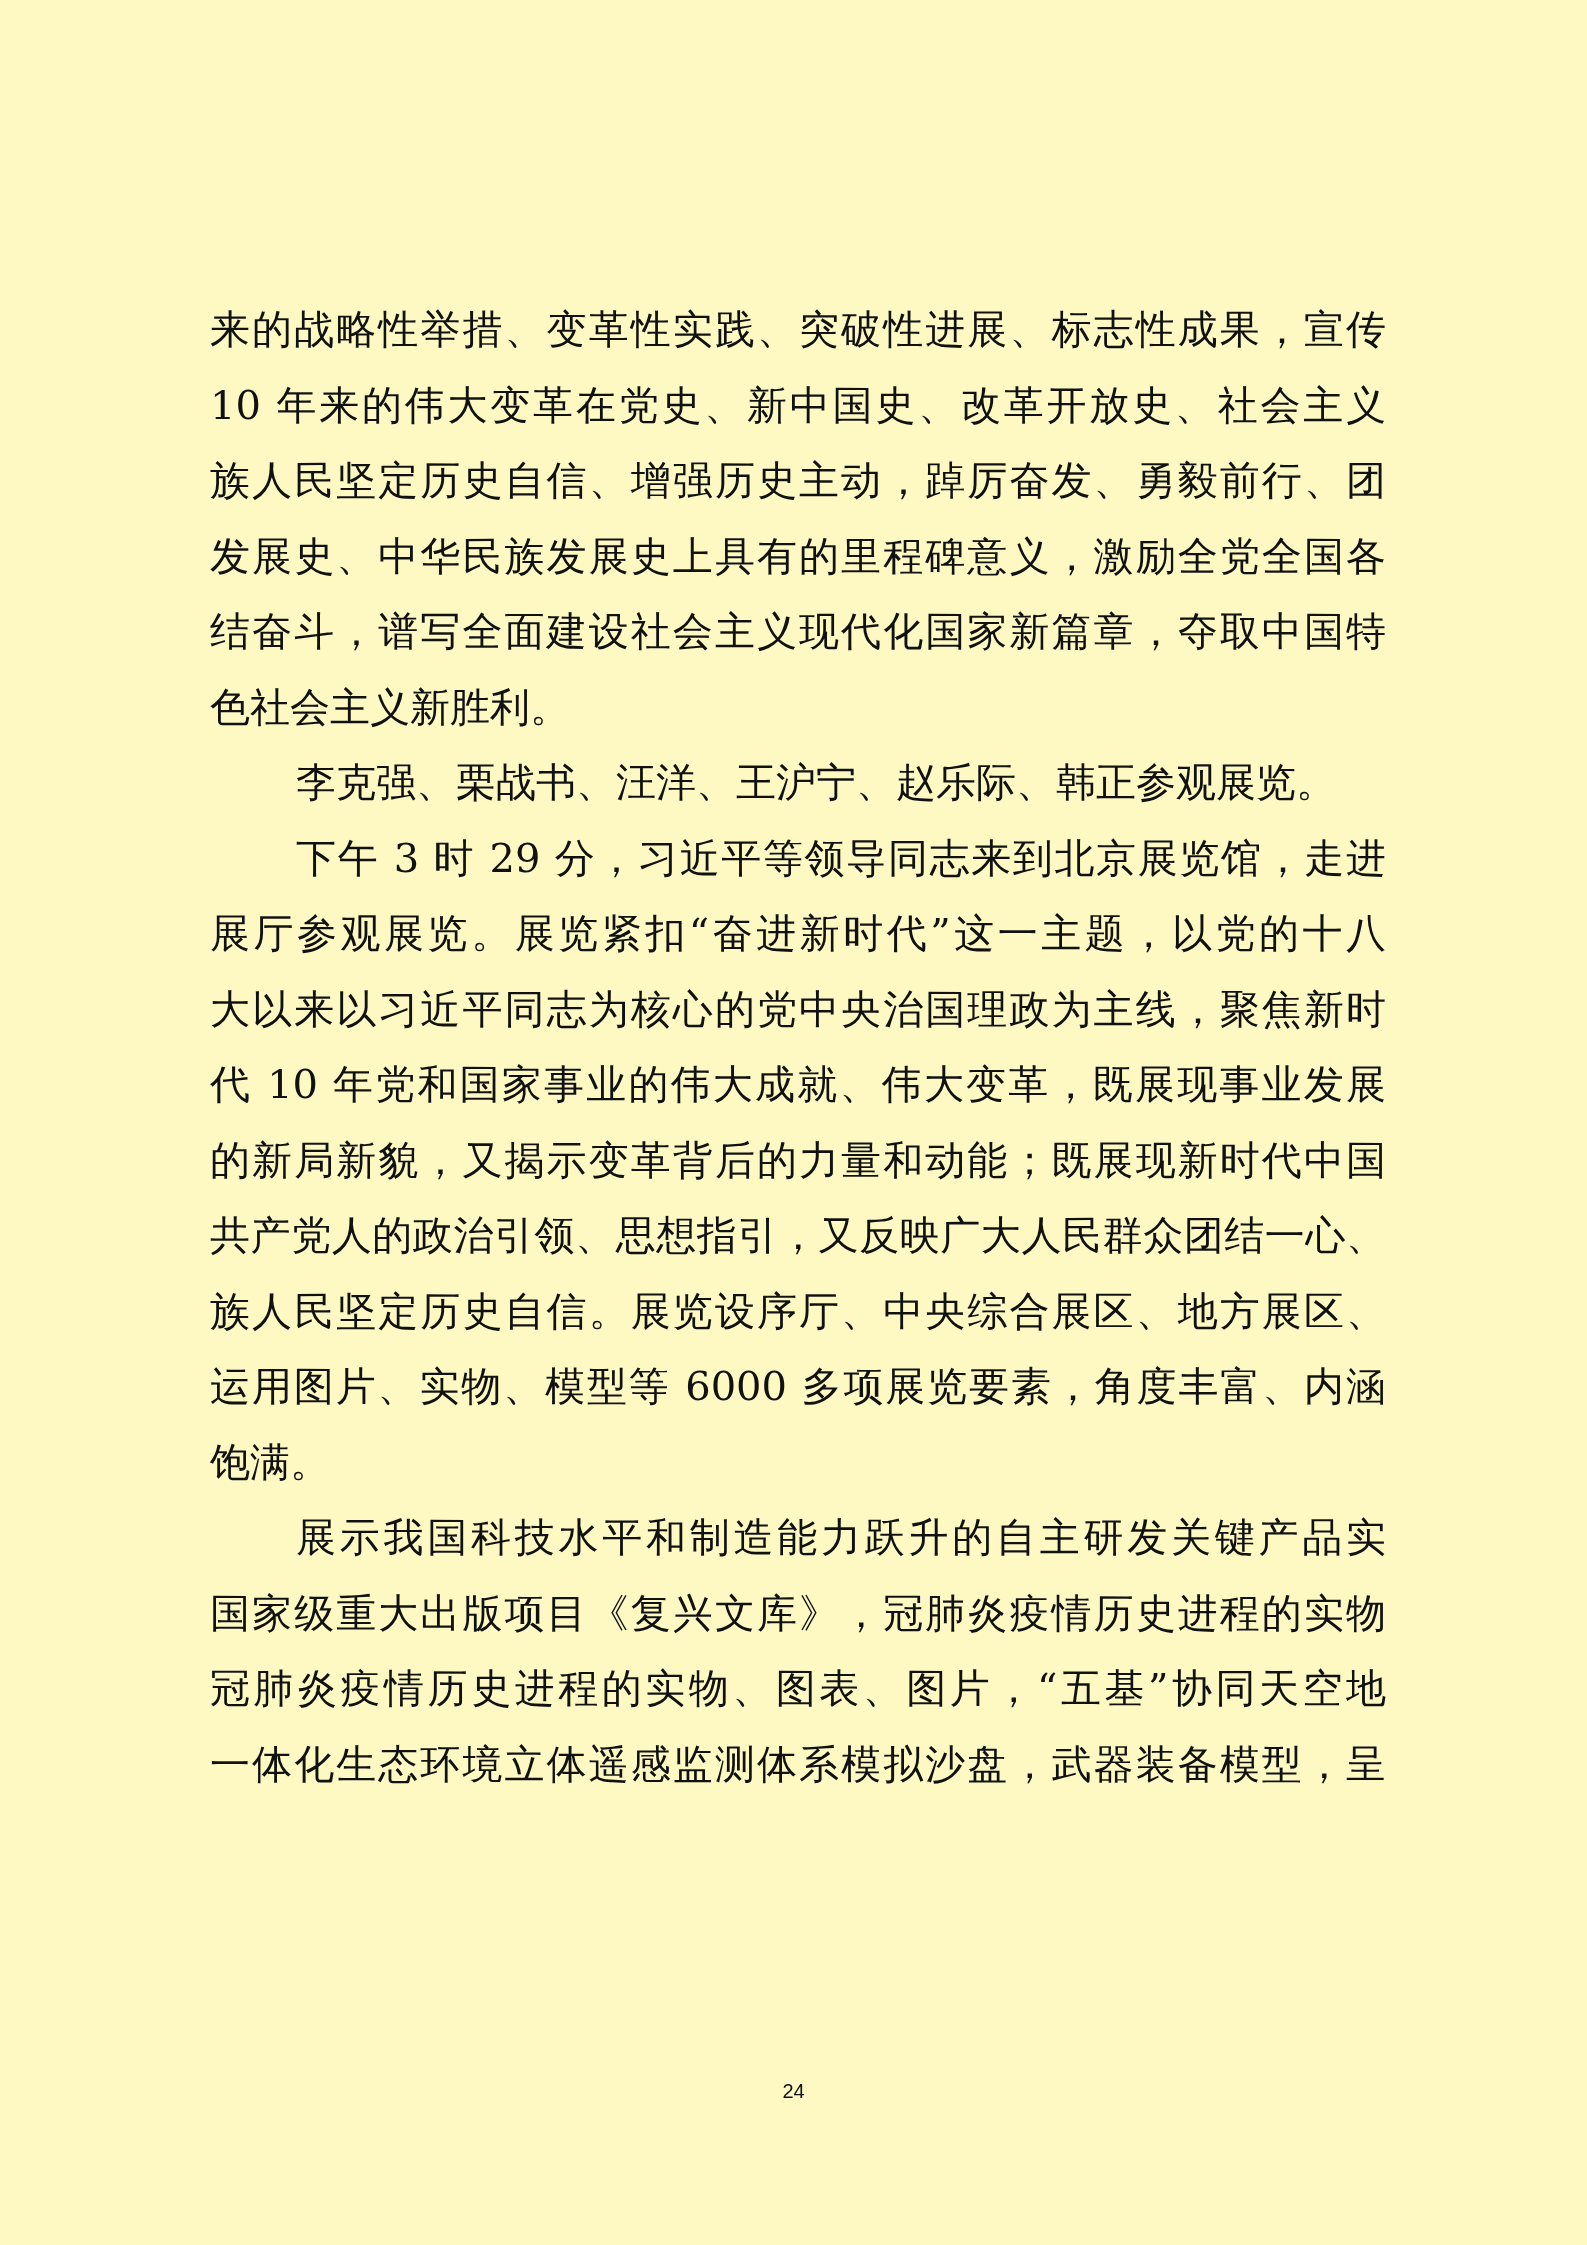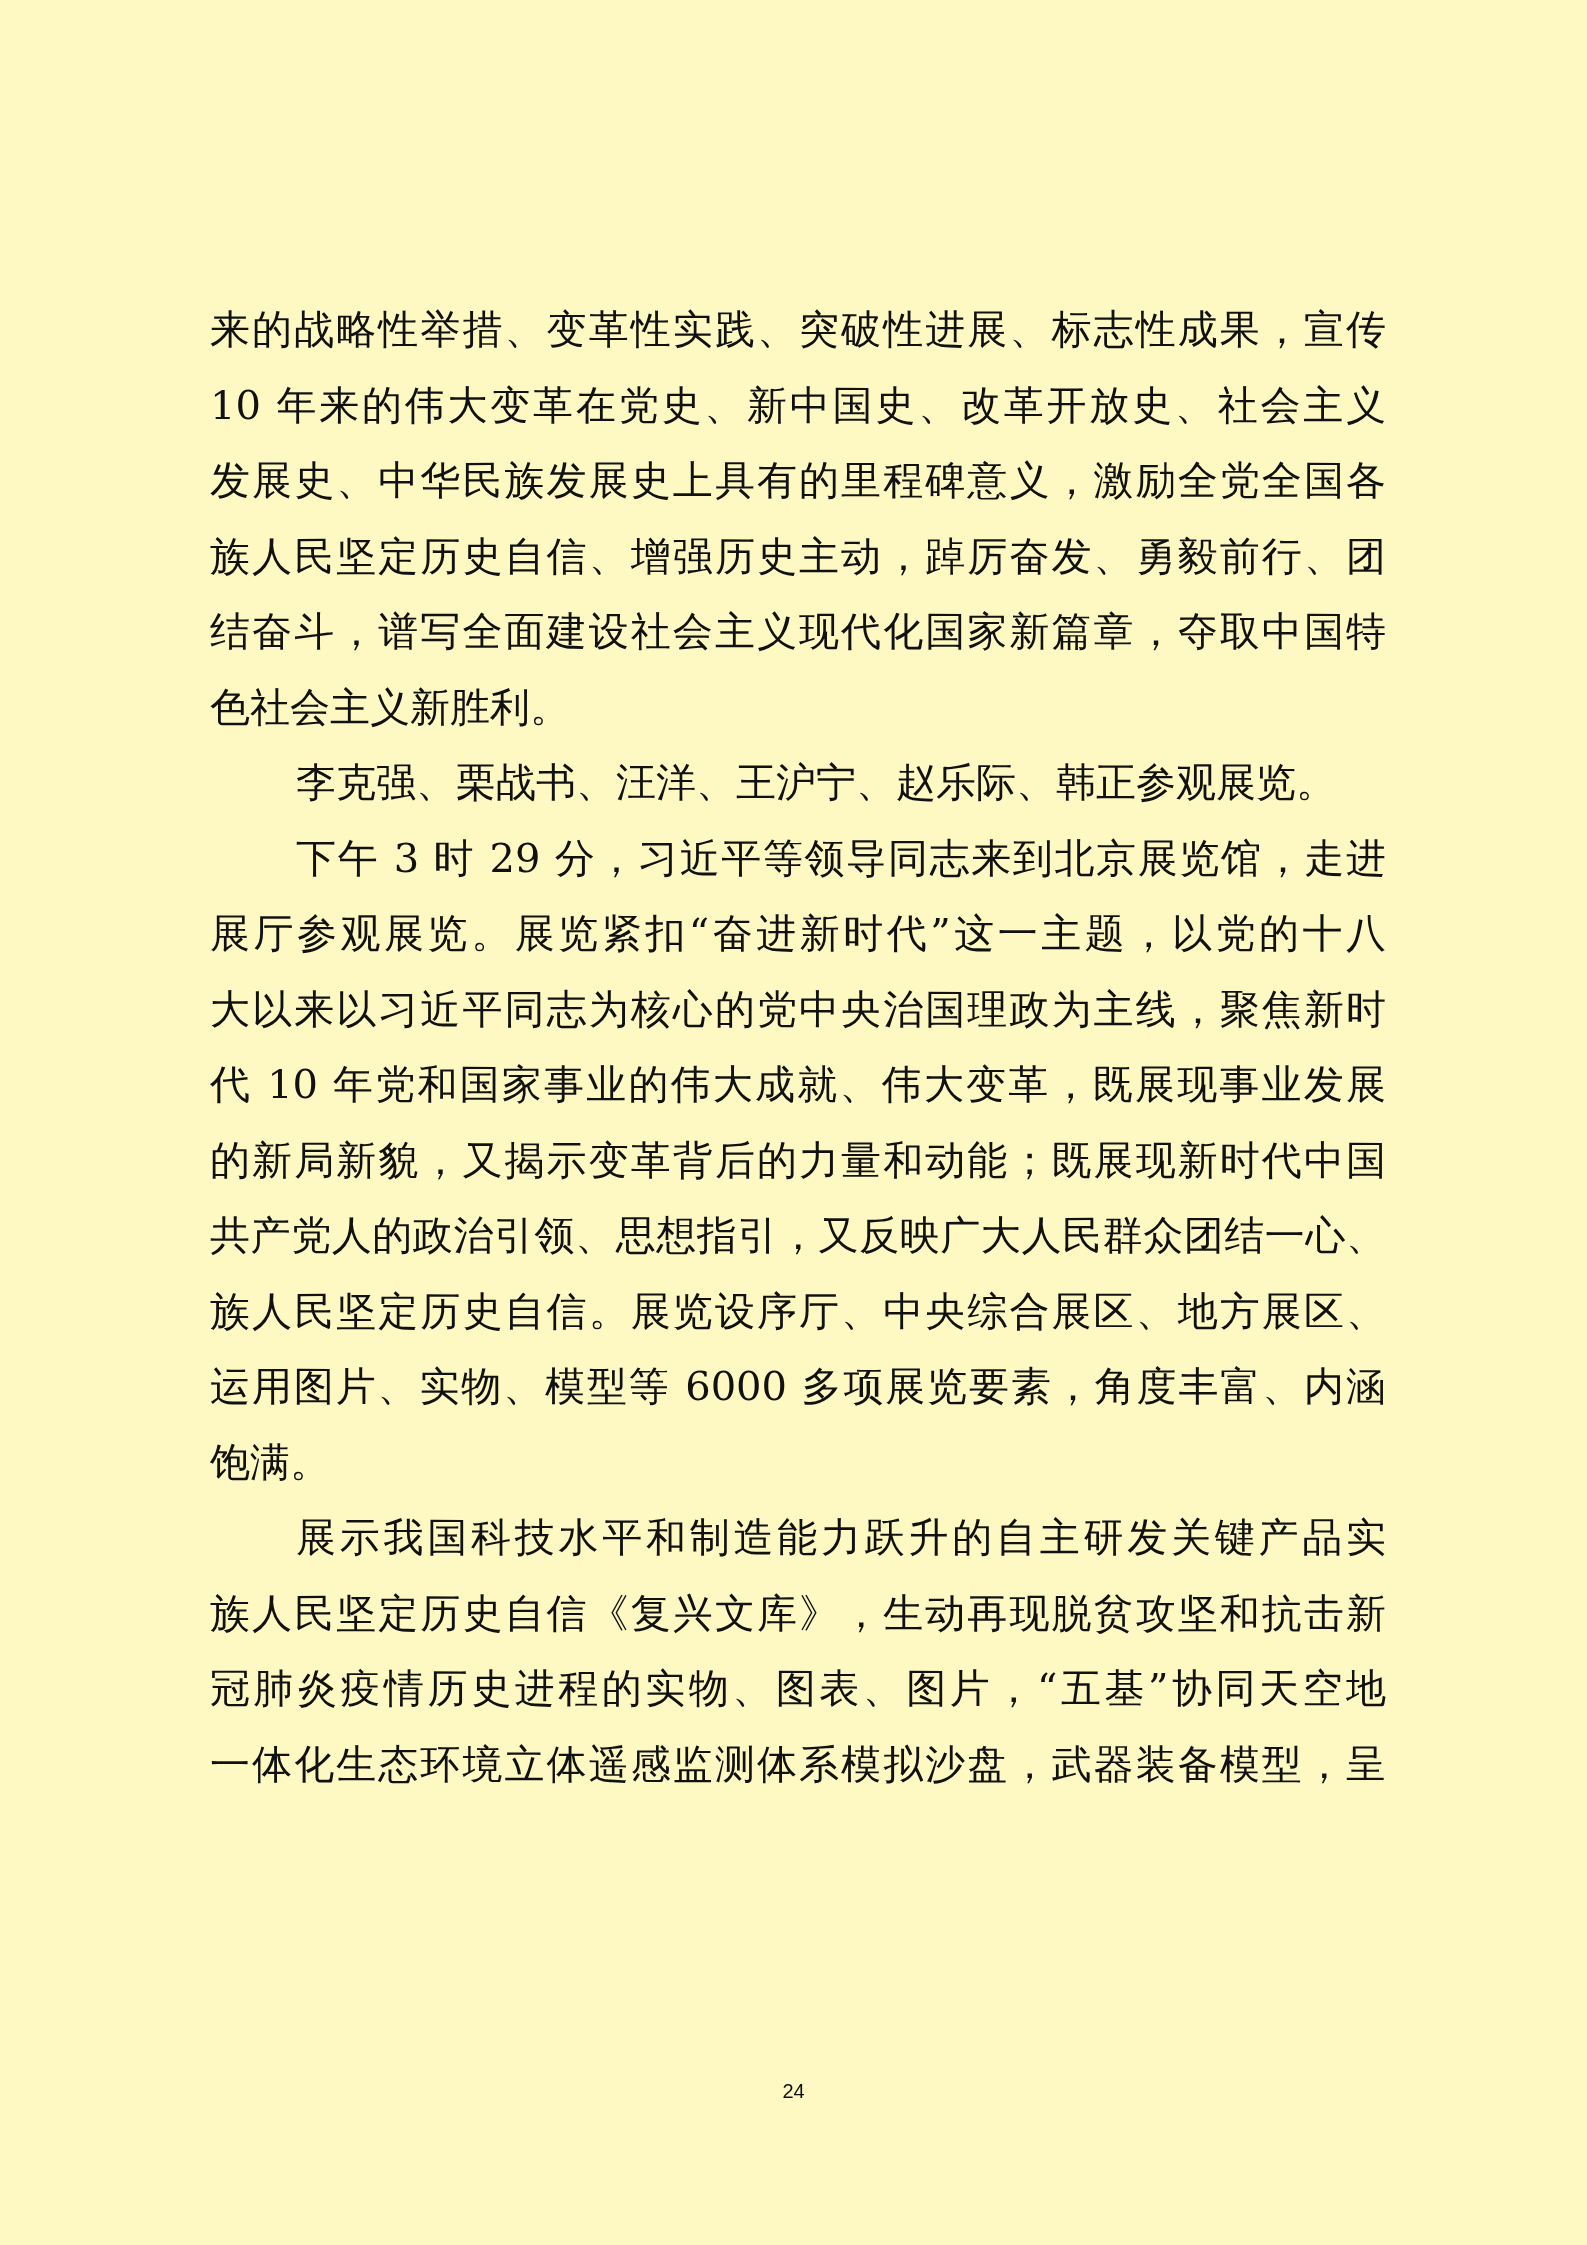--- a/index.html
+++ b/index.html
@@ -58,22 +58,22 @@
   </style>
 </head>
 <body>
 
 <div class="page">
   <div class="body-text">
 
     <div>
       <span class="line">来的战略性举措、变革性实践、突破性进展、标志性成果，宣传</span>
       <span class="line">10 年来的伟大变革在党史、新中国史、改革开放史、社会主义</span>
+      <span class="line">族人民坚定历史自信、增强历史主动，踔厉奋发、勇毅前行、团</span>
       <span class="line">发展史、中华民族发展史上具有的里程碑意义，激励全党全国各</span>
-      <span class="line">族人民坚定历史自信、增强历史主动，踔厉奋发、勇毅前行、团</span>
       <span class="line">结奋斗，谱写全面建设社会主义现代化国家新篇章，夺取中国特</span>
       <span class="line last">色社会主义新胜利。</span>
     </div>
 
     <div>
       <span class="line indent last">李克强、栗战书、汪洋、王沪宁、赵乐际、韩正参观展览。</span>
     </div>
 
     <div>
       <span class="line indent">下午 3 时 29 分，习近平等领导同志来到北京展览馆，走进</span>
@@ -82,21 +82,21 @@
       <span class="line">代 10 年党和国家事业的伟大成就、伟大变革，既展现事业发展</span>
       <span class="line">的新局新貌，又揭示变革背后的力量和动能；既展现新时代中国</span>
       <span class="line">共产党人的政治引领、思想指引，又反映广大人民群众团结一心、</span>
       <span class="line">族人民坚定历史自信。展览设序厅、中央综合展区、地方展区、</span>
       <span class="line">运用图片、实物、模型等 6000 多项展览要素，角度丰富、内涵</span>
       <span class="line last">饱满。</span>
     </div>
 
     <div>
       <span class="line indent">展示我国科技水平和制造能力跃升的自主研发关键产品实</span>
-      <span class="line">族人民坚定历史自信《复兴文库》，生动再现脱贫攻坚和抗击新</span>
+      <span class="line">国家级重大出版项目《复兴文库》，冠肺炎疫情历史进程的实物</span>
       <span class="line">冠肺炎疫情历史进程的实物、图表、图片，“五基”协同天空地</span>
       <span class="line">一体化生态环境立体遥感监测体系模拟沙盘，武器装备模型，呈</span>
     </div>
 
   </div>
 
   <div class="page-number">24</div>
 </div>
 
 </body></html>

